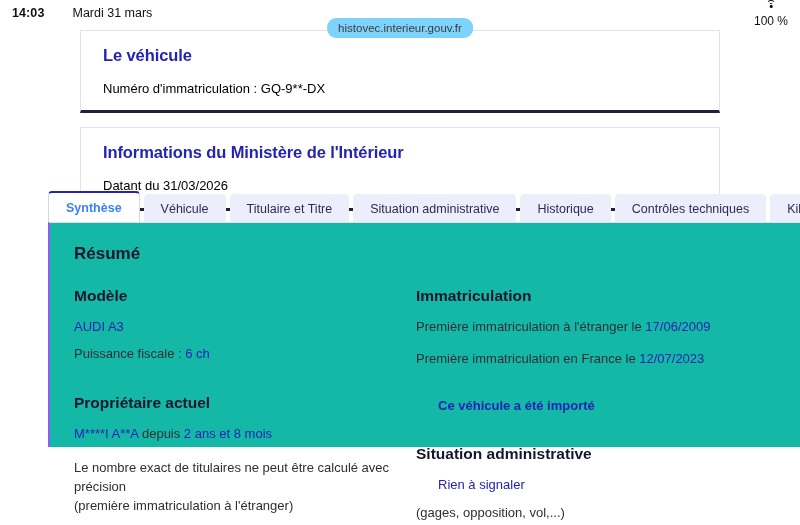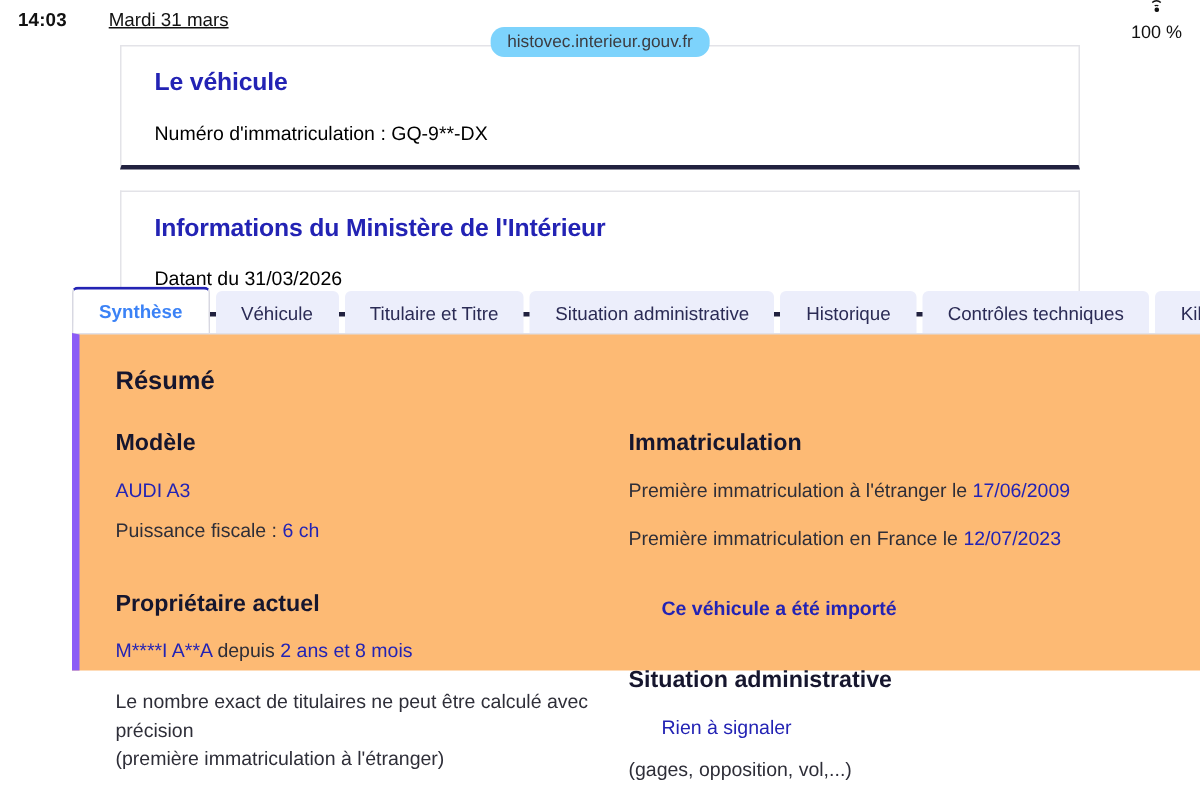--- a/index.html
+++ b/index.html
@@ -20,21 +20,21 @@
   .statusbar {
     position: absolute; top: 0; left: 0;
     width: 800px; height: 26px;
     display: flex; align-items: center;
     padding: 0 12px;
     font-size: 12.5px;
     color: #111;
   }
   .sb-left { display: flex; align-items: center; gap: 28px; }
   .sb-time { font-weight: 600; letter-spacing: .1px; }
-  .sb-date { font-weight: 400; text-decoration: underline; }
+  .sb-date { font-weight: 400; }
   .sb-right {
     margin-left: auto;
     display: flex; align-items: center; gap: 6px;
     font-size: 12px;
     flex-direction: column;
   }
   .sig-bars { display: flex; align-items: flex-end; gap: 1.5px; height: 10px; }
   .sig-bars i { display: block; width: 2.5px; background: #111; border-radius: .5px; }
   .sig-bars i:nth-child(1){ height: 3px; }
   .sig-bars i:nth-child(2){ height: 5px; }
@@ -138,23 +138,23 @@
     border-top: 2px solid #2323b4;
     height: 34px;
     margin-bottom: -1px;
   }
   .tab.clipped { overflow: hidden; }
 
   
   .panel {
     position: absolute; top: 196px; left: 48px;
     width: 752px; height: 225px;
-    background: #fdba74;
+    background: #14b8a6;
     border-top: 1px solid #e0e0e8;
-    border-left: 5px solid #8b5cf6;
+    border-left: 2px solid #8b5cf6;
     padding: 20px 0 0 0;
   }
   .panel-title {
     position: absolute; top: 21px; left: 24px;
     font-size: 17px; font-weight: 700; color: #16162e;
   }
   .cols {
     position: absolute; top: 64px; left: 0;
     width: 752px;
     display: flex;

